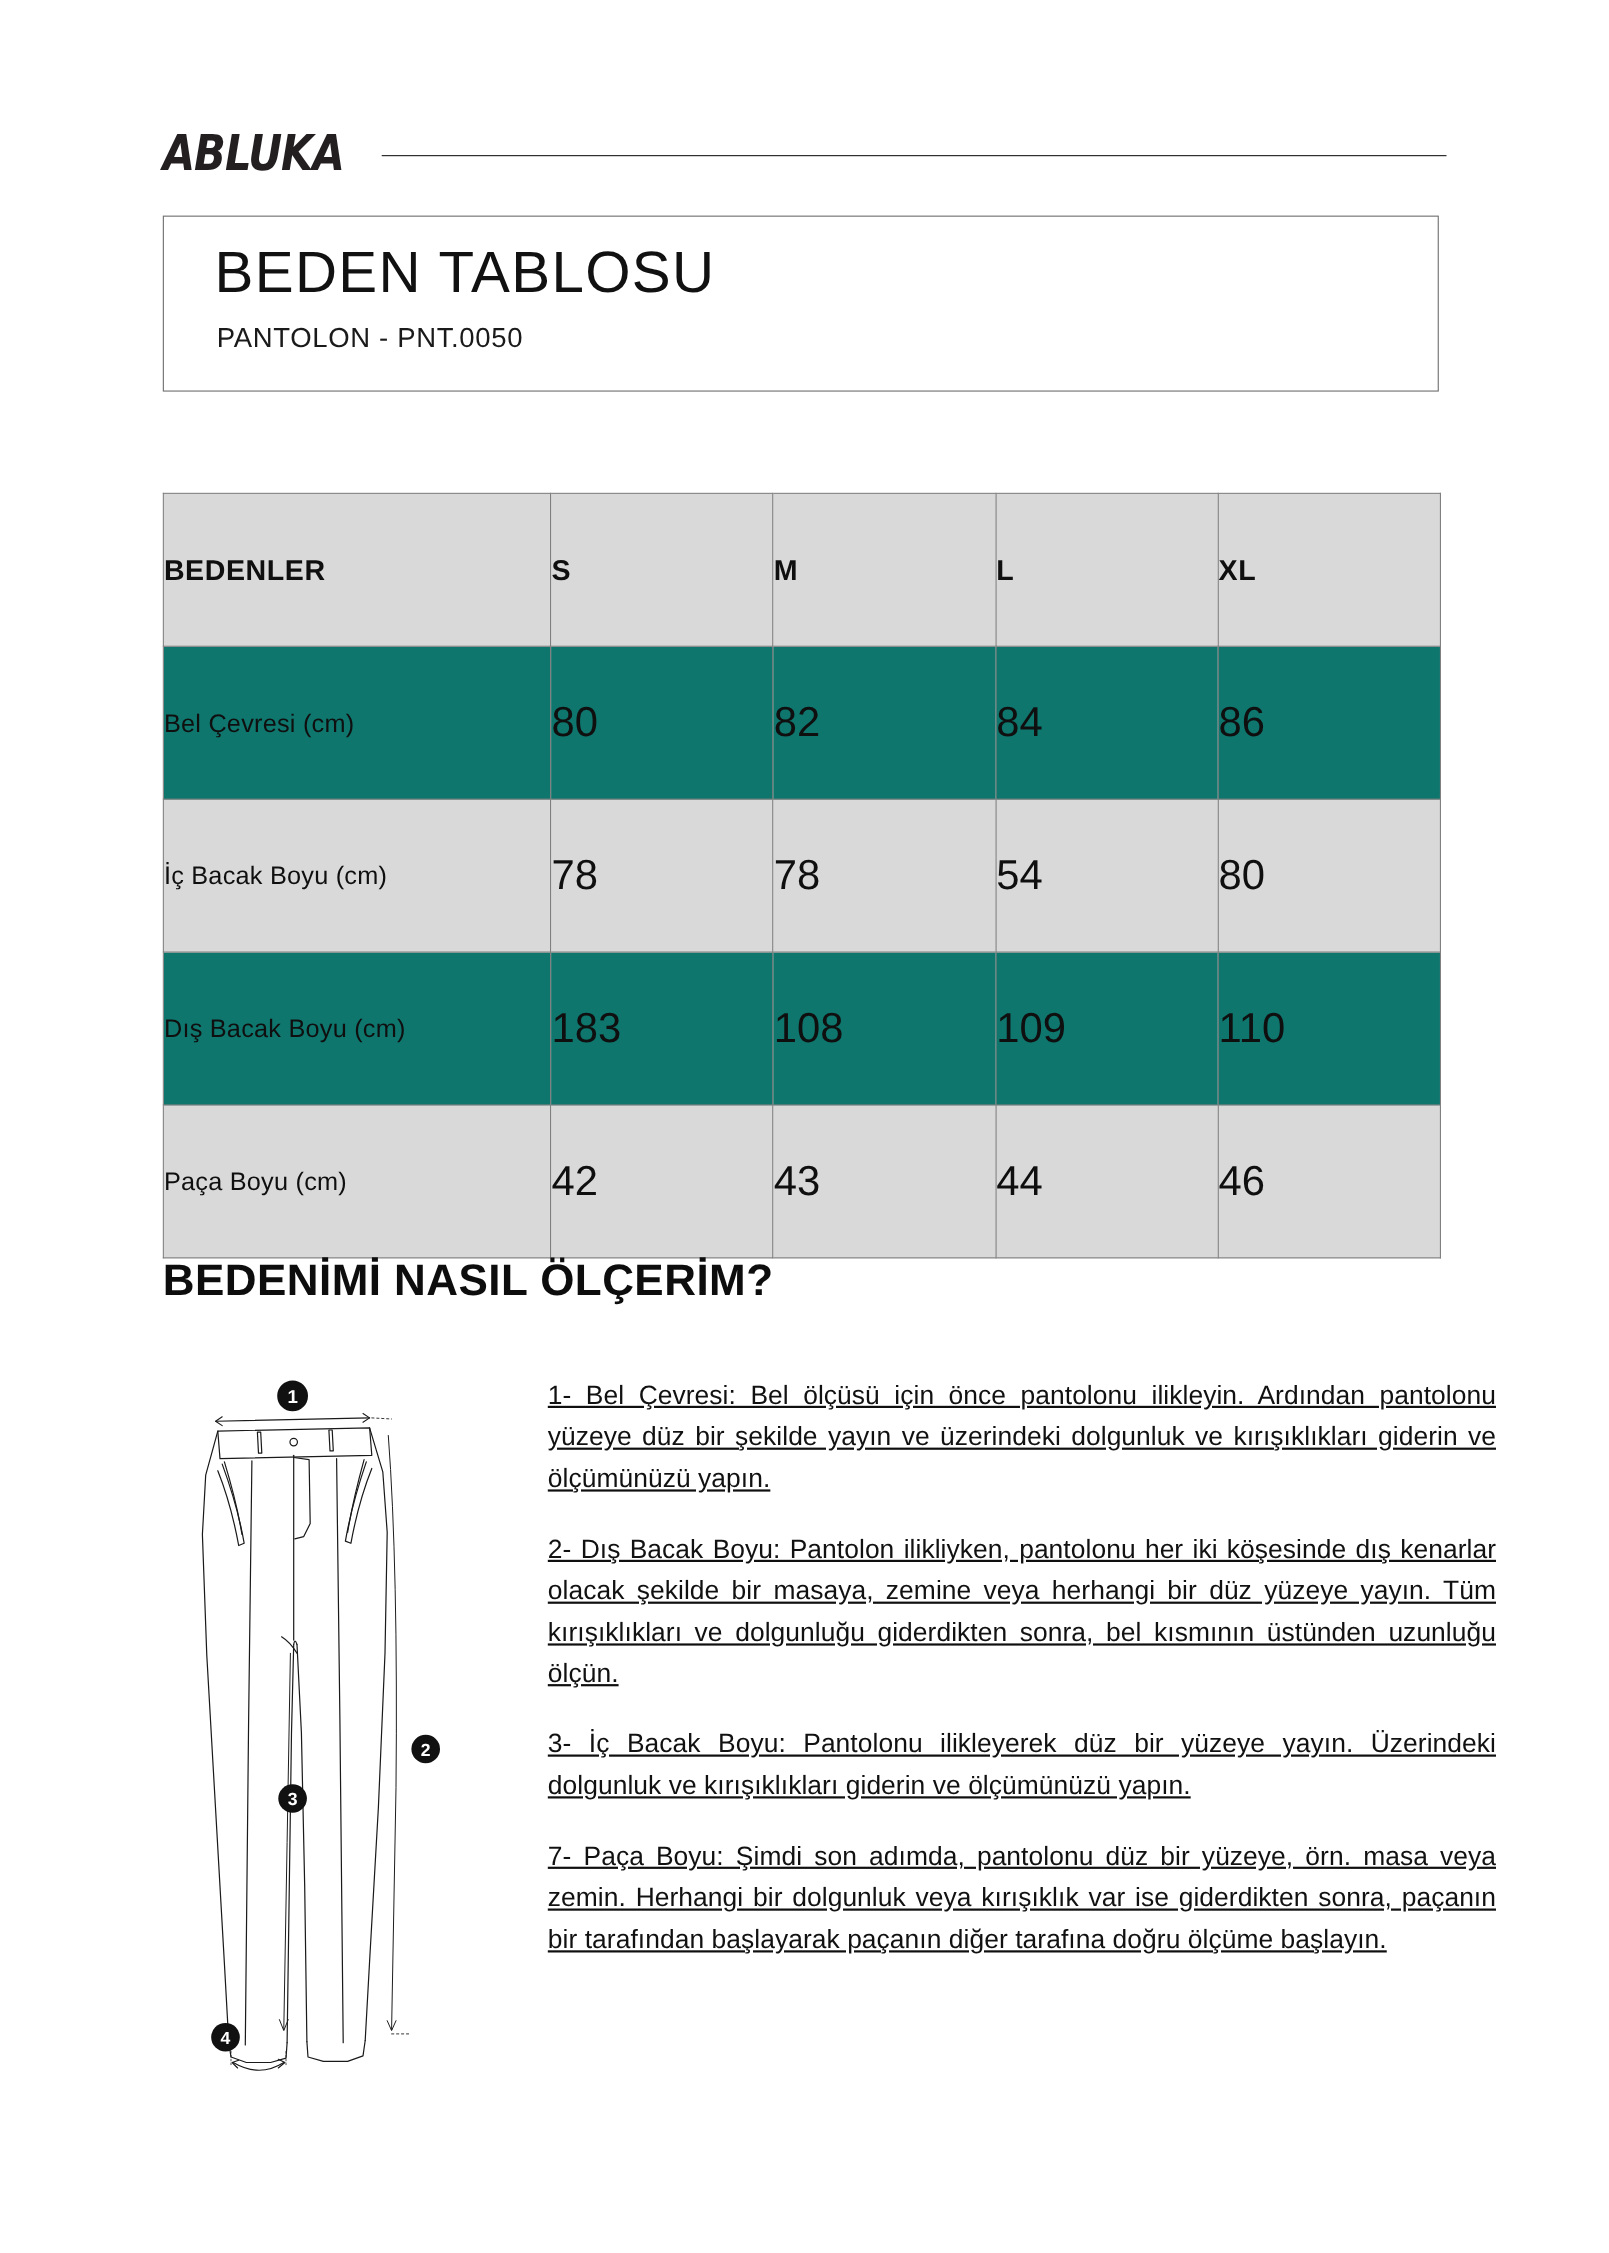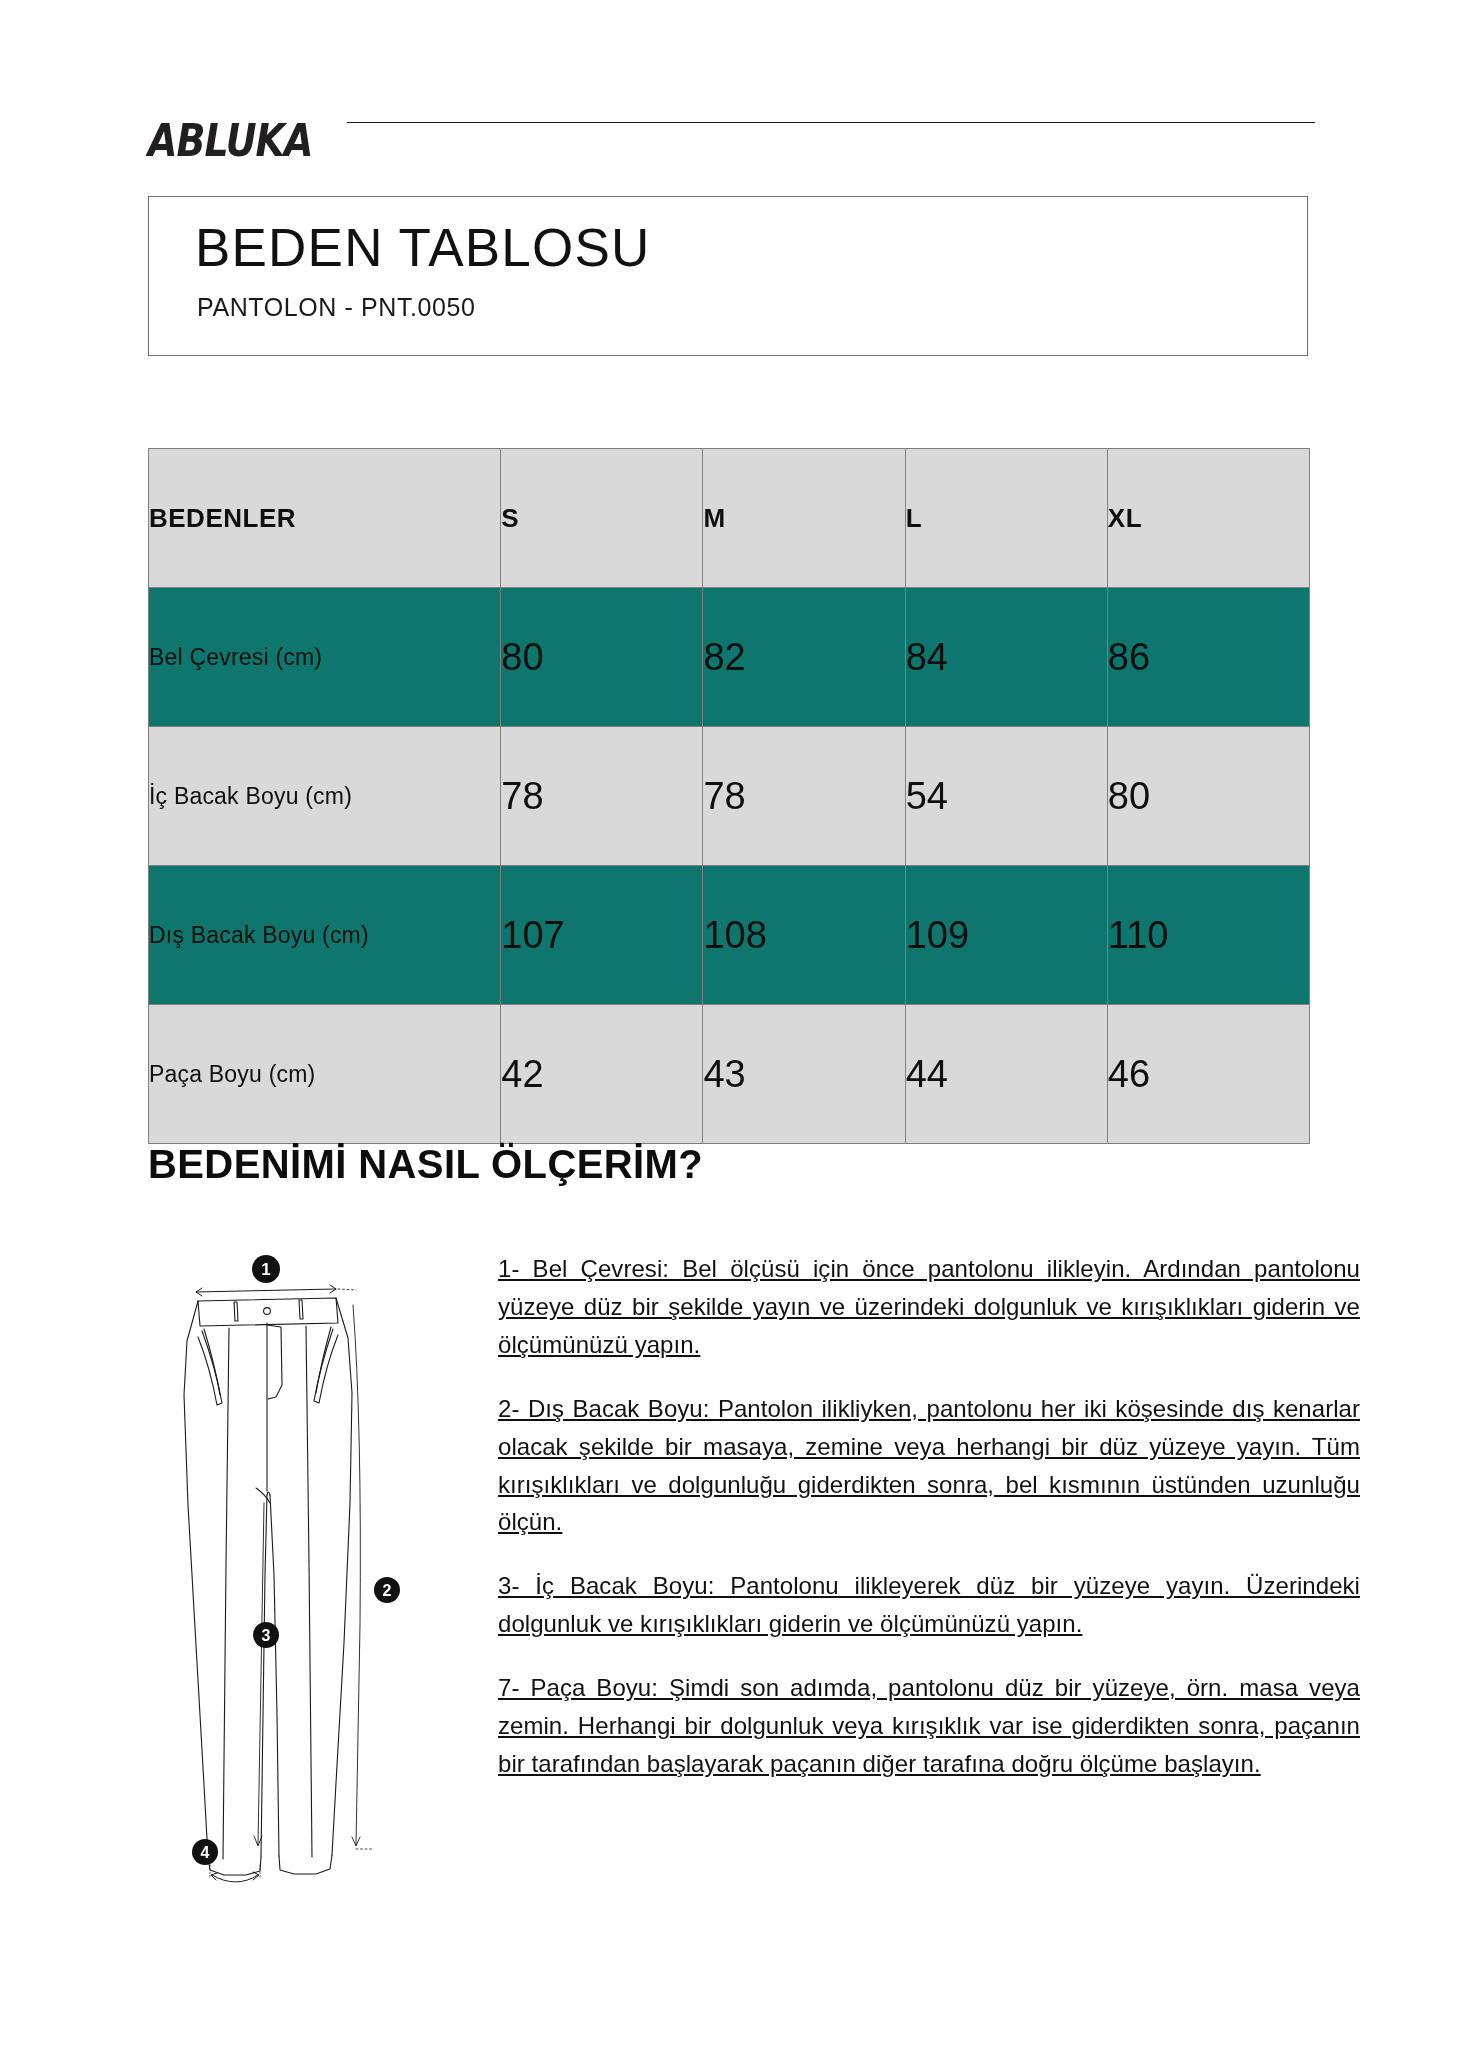--- a/index.html
+++ b/index.html
@@ -8,21 +8,21 @@
     background:#ffffff;
     font-family:"Liberation Sans", sans-serif;
     color:#0f0f0f;
     overflow:hidden;
   }
   .page{position:relative;width:1463px;height:2048px;}
 
   
   .header{
     position:absolute;left:148px;top:120px;right:148px;
-    display:flex;align-items:flex-start;gap:12px;
+    display:flex;align-items:center;gap:12px;
   }
   .logo{
     font-family:"DejaVu Sans", sans-serif;
     font-weight:bold;font-style:italic;
     font-size:40px;letter-spacing:-1px;
     color:#231f20;
     transform:scaleY(1.12) scaleX(0.95);
     transform-origin:left center;
     white-space:nowrap;
     line-height:1;
@@ -154,21 +154,21 @@
         </tr>
         <tr class="row-gray">
           <td class="cell-label">İç Bacak Boyu (cm)</td>
           <td class="cell-val">78</td>
           <td class="cell-val">78</td>
           <td class="cell-val">54</td>
           <td class="cell-val">80</td>
         </tr>
         <tr class="row-white">
           <td class="cell-label">Dış Bacak Boyu (cm)</td>
-          <td class="cell-val">107</td>
+          <td class="cell-val">183</td>
           <td class="cell-val">108</td>
           <td class="cell-val">109</td>
           <td class="cell-val">110</td>
         </tr>
         <tr class="row-gray">
           <td class="cell-label">Paça Boyu (cm)</td>
           <td class="cell-val">42</td>
           <td class="cell-val">43</td>
           <td class="cell-val">44</td>
           <td class="cell-val">46</td>

